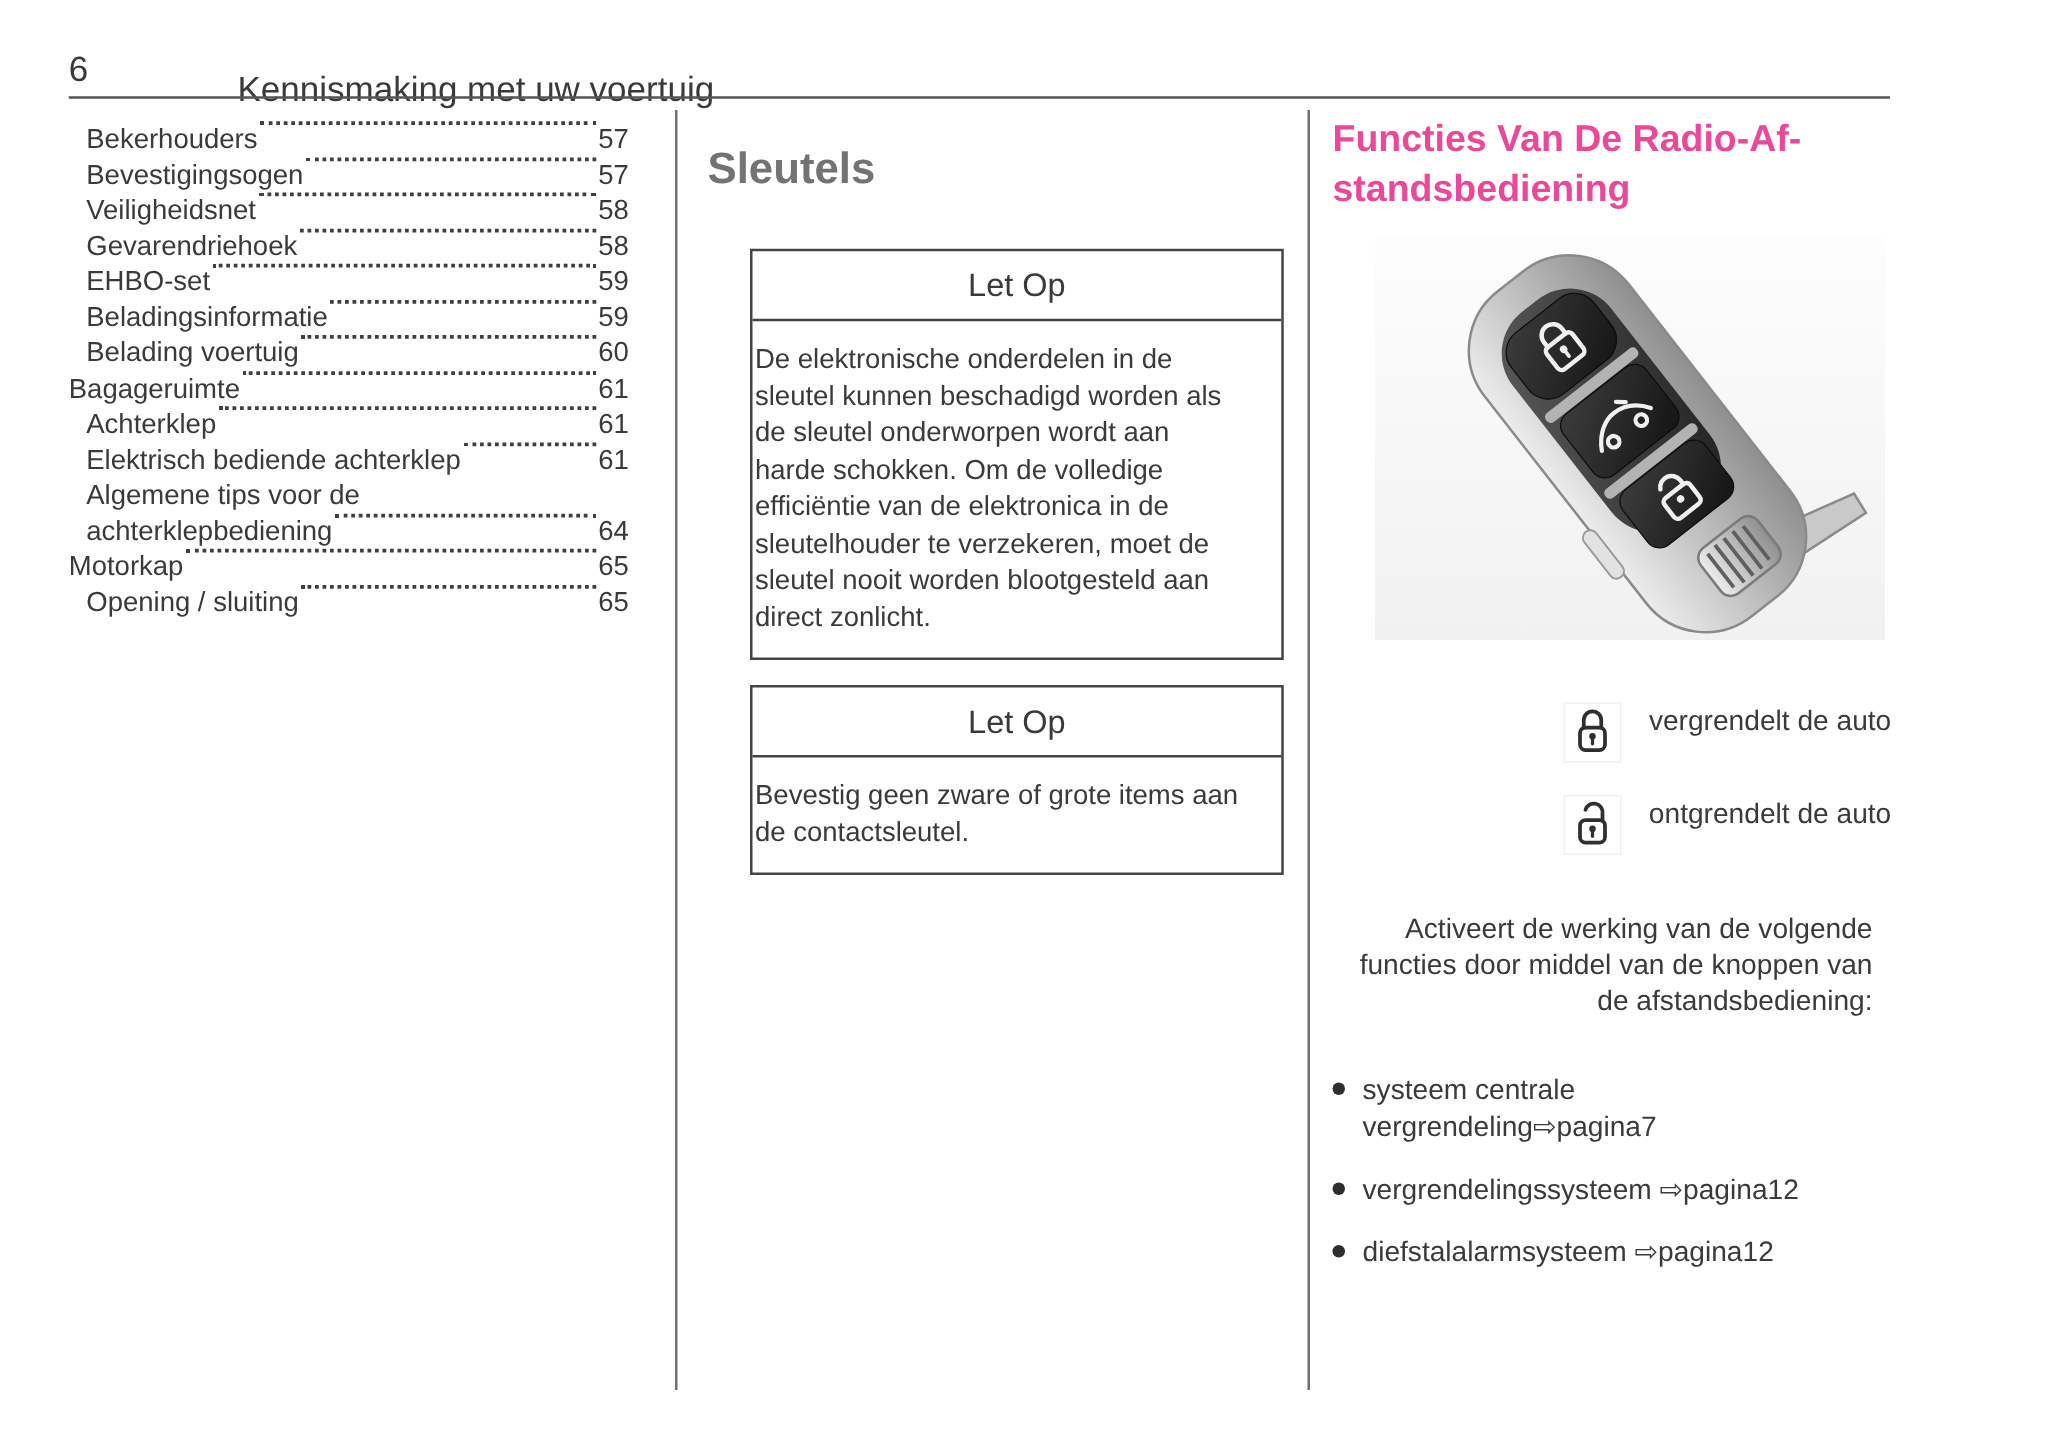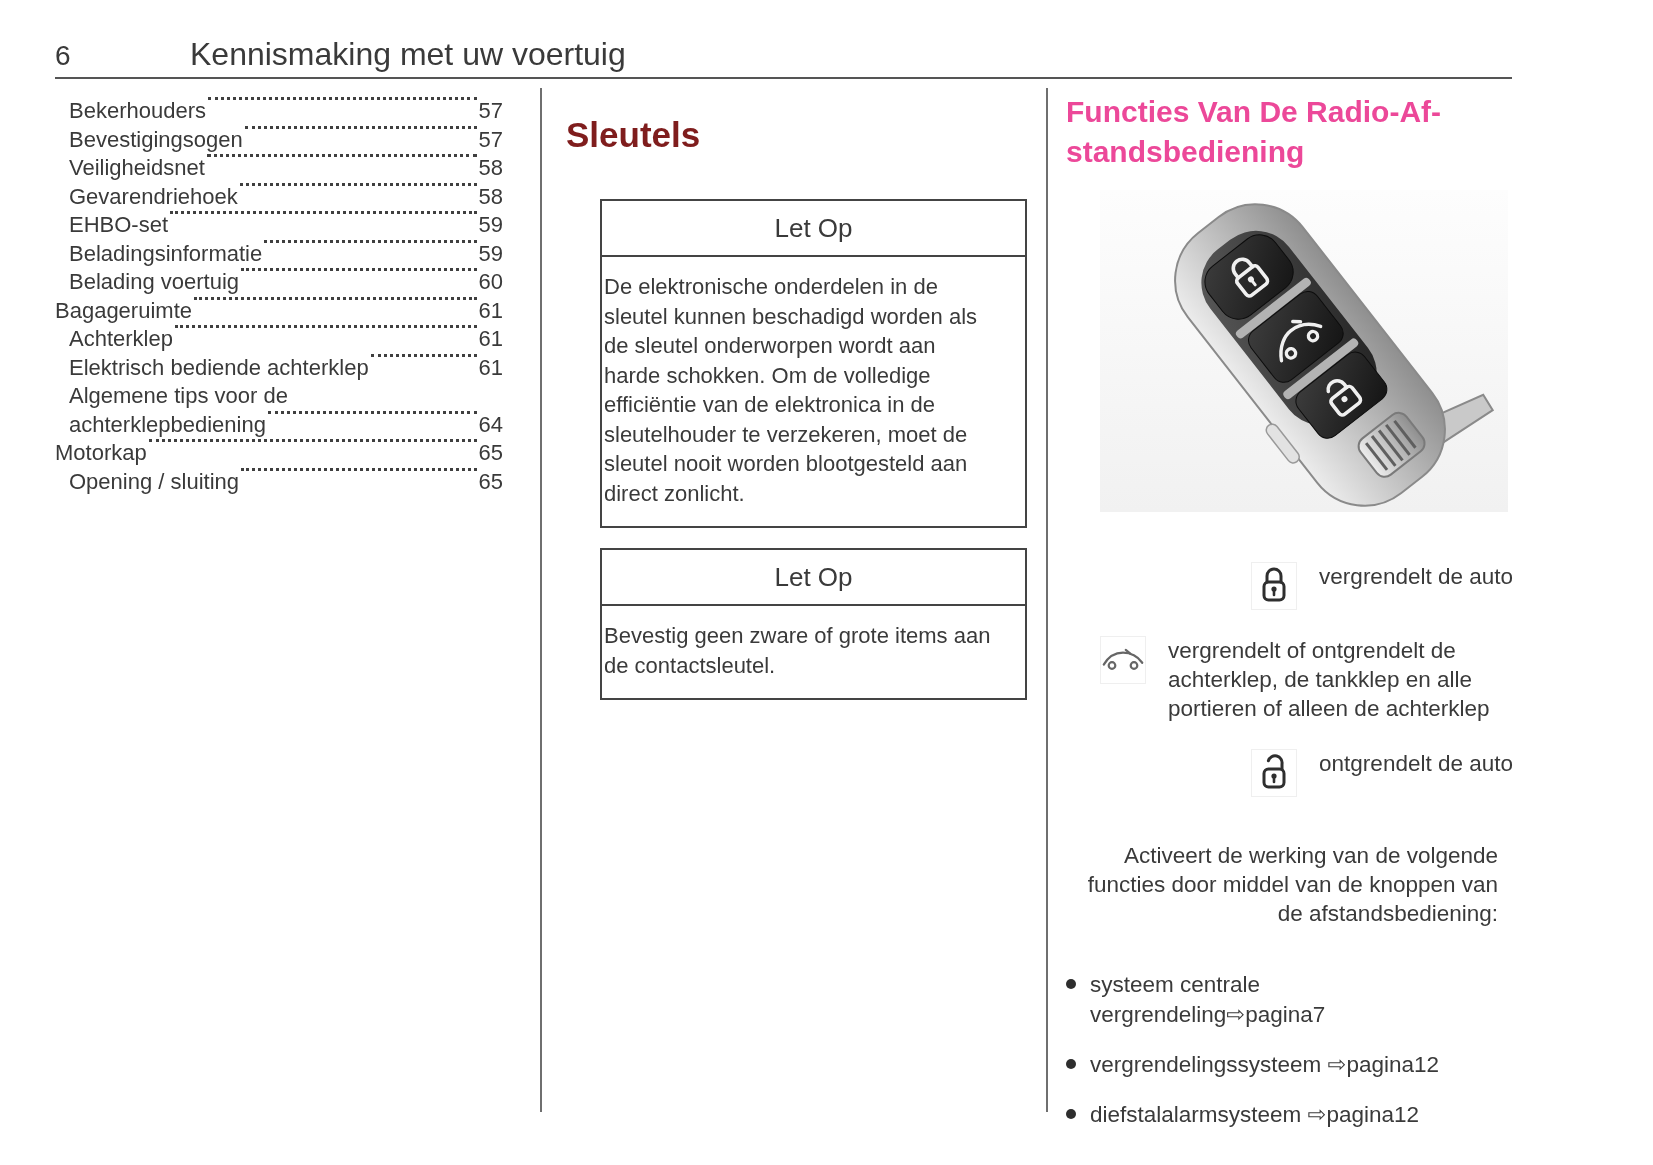--- a/index.html
+++ b/index.html
@@ -5,39 +5,39 @@
   html,body{margin:0;padding:0;}
   body{
     width:1653px;height:1165px;background:#ffffff;
     font-family:"Liberation Sans","DejaVu Sans",sans-serif;
     color:#3a3a3a;position:relative;overflow:hidden;
   }
   .page{position:absolute;inset:0;}
 
   
   .header-num{position:absolute;left:55px;top:40px;font-size:28px;}
-  .header-title{position:absolute;left:190px;top:36px;font-size:32px;}
+  .header-title{position:absolute;left:190px;top:56px;font-size:28px;}
   .header-rule{position:absolute;left:55px;top:77px;width:1457px;height:2px;background:#555;}
 
   
   .vdiv{position:absolute;top:88px;height:1024px;width:2px;background:#6f6f6f;}
   .vdiv.v-left{left:540px;}
   .vdiv.v-right{left:1046px;}
 
   
   .toc{position:absolute;left:55px;top:97px;width:448px;font-size:22px;line-height:28.5px;}
   .toc-row{display:flex;align-items:flex-start;}
   .toc-row.sub{padding-left:14px;}
   .toc-label{white-space:nowrap;}
   .toc-dots{flex:1;border-bottom:3px dotted #3f3f3f;margin:0 2px 5px 2px;min-width:8px;}
   .toc-page{white-space:nowrap;}
 
   
   .col-mid{position:absolute;left:566px;top:97px;width:461px;}
-  .mid-title{font-size:35px;font-weight:bold;color:#7f1d1d;margin:18px 0 0 0;}
+  .mid-title{font-size:35px;font-weight:bold;color:#737373;margin:18px 0 0 0;}
   .notice{border:2px solid #444;margin-top:44px;margin-left:34px;}
   .notice + .notice{margin-top:20px;}
   .notice-title{text-align:center;font-size:26px;padding:12px 0 11px;border-bottom:2px solid #444;}
   .notice-body{font-size:22px;line-height:29.5px;padding:15px 30px 18px 2px;}
 
   
   .col-right{position:absolute;left:1066px;top:88px;width:447px;}
   .right-title{font-size:30px;font-weight:bold;line-height:40px;color:#ec4899;margin:4px 0 0 0;}
   .figure{margin:18px 0 0 34px;width:408px;height:322px;display:block;}
   .legend{margin-top:50px;display:flex;flex-direction:column;gap:26px;align-items:flex-end;}
@@ -228,33 +228,20 @@
               <rect x="8" y="19" width="20" height="18" rx="4.5"></rect>
               <circle cx="18" cy="26" r="2.6" fill="#2f2f2f" stroke="none"></circle>
               <line x1="18" y1="28" x2="18" y2="32" stroke-width="2.6"></line>
             </g>
           </svg>
         </span>
         <span class="legend-text">vergrendelt de auto</span>
       </div>
       <div class="legend-row">
         <span class="legend-icon">
-          <svg width="48" height="26" viewBox="0 0 48 26" xmlns="http://www.w3.org/2000/svg" style="margin-top:10px;">
-            <g stroke="#666" stroke-width="2.4" fill="none" stroke-linecap="round">
-              <path d="M3 18 C 9 8 17 5 24 5 C 33 5 40 9 45 16"></path>
-              <path d="M27 2 l5 4"></path>
-              <circle cx="12" cy="19" r="3.6" fill="#fff"></circle>
-              <circle cx="36" cy="19" r="3.6" fill="#fff"></circle>
-            </g>
-          </svg>
-        </span>
-        <span class="legend-text">vergrendelt of ontgrendelt de achterklep, de tankklep en alle portieren of alleen de achterklep</span>
-      </div>
-      <div class="legend-row">
-        <span class="legend-icon">
           <svg width="36" height="44" viewBox="0 0 36 44" xmlns="http://www.w3.org/2000/svg">
             <g stroke="#2f2f2f" stroke-width="3" fill="none" stroke-linecap="round">
               <path d="M26 19 v-5 a7 7 0 0 0 -13.6 -3.2"></path>
               <rect x="8" y="19" width="20" height="18" rx="4.5"></rect>
               <circle cx="18" cy="26" r="2.6" fill="#2f2f2f" stroke="none"></circle>
               <line x1="18" y1="28" x2="18" y2="32" stroke-width="2.6"></line>
             </g>
           </svg>
         </span>
         <span class="legend-text">ontgrendelt de auto</span>

